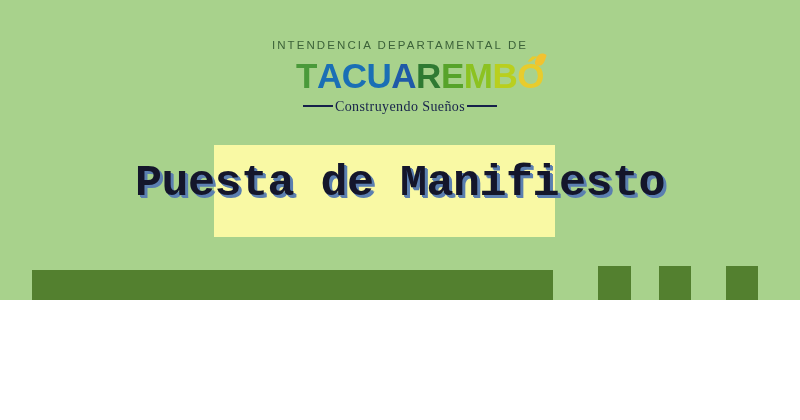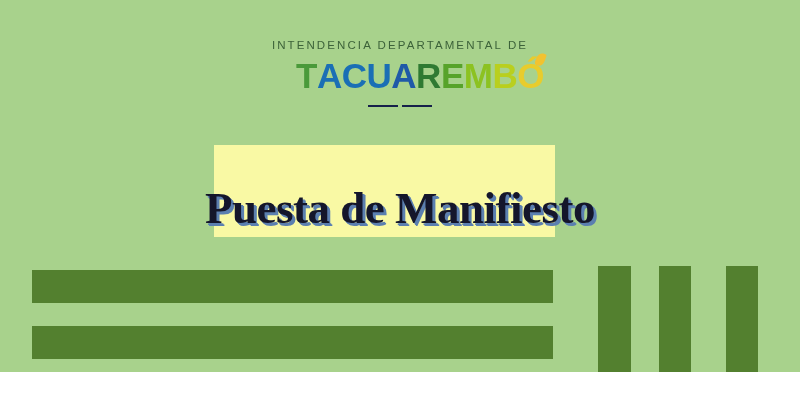--- a/index.html
+++ b/index.html
@@ -6,21 +6,21 @@
     margin: 0;
     padding: 0;
   }
   body {
     font-family: "Liberation Sans", sans-serif;
     background: #ffffff;
   }
   #banner {
     position: relative;
     width: 800px;
-    height: 372px;
+    height: 300px;
     overflow: hidden;
     background: #a8d28c;
   }
 
   
   #logo {
     position: absolute;
     left: 0;
     top: 40px;
     width: 800px;
@@ -88,28 +88,27 @@
     width: 341px;
     height: 92px;
     background: #f9f9a4;
   }
   #title {
     position: absolute;
     left: 0;
     top: 158px;
     width: 800px;
     text-align: center;
-    font-family: Liberation Serif, serif;
+    font-family: Liberation Mono, monospace;
     font-size: 45px;
     font-weight: bold;
     color: #14162b;
     letter-spacing: -0.5px;
     text-shadow: 2px 2px 0 #5b7fb0, 3px 3px 0 #5b7fb0;
     white-space: nowrap;
-    margin-top: 24px;
   }
 
   
   .hbar {
     position: absolute;
     left: 32px;
     width: 521px;
     height: 33px;
     background: #53802f;
   }
@@ -122,21 +121,21 @@
 </style>
 </head>
 <body>
 
 <div id="banner" style="background: rgb(168, 210, 140);">
 
   <div id="logo">
     <div id="logo-top" style="color: rgb(60, 98, 57);">INTENDENCIA DEPARTAMENTAL DE</div>
     <div id="logo-word"><span class="l" style="color: rgb(74, 154, 58);">T</span><span class="l" style="color: rgb(26, 111, 181);">A</span><span class="l" style="color: rgb(26, 111, 181);">C</span><span class="l" style="color: rgb(26, 111, 181);">U</span><span class="l" style="color: rgb(31, 90, 168);">A</span><span class="l" style="color: rgb(47, 122, 50);">R</span><span class="l" style="color: rgb(87, 163, 42);">E</span><span class="l" style="color: rgb(140, 194, 33);">M</span><span class="l" style="color: rgb(185, 207, 30);">B</span><span id="logo-o-wrap"><span class="l" style="color: rgb(232, 204, 44);">Ó</span><span id="logo-flame" style="background: rgb(242, 194, 48);"></span></span></div>
     <div id="logo-tag" style="color: rgb(22, 33, 74);">
-      <span class="rule" style="background: rgb(22, 33, 74);"></span><span class="rule" style="background: rgb(22, 33, 74);"></span>
+      <span class="rule" style="background: rgb(22, 33, 74);"></span><span>Construyendo Sueños</span><span class="rule" style="background: rgb(22, 33, 74);"></span>
     </div>
   </div>
 
   <div id="highlight" style="background: rgb(249, 249, 164);"></div>
   <div id="title" style="color: rgb(20, 22, 43); text-shadow: rgb(91, 127, 176) 2px 2px 0px, rgb(91, 127, 176) 3px 3px 0px;">Puesta de Manifiesto</div>
 
   <div id="decor">
       <div class="hbar" style="top: 270px; background: rgb(83, 128, 47);"></div>
       <div class="hbar" style="top: 326px; background: rgb(83, 128, 47);"></div>
       <div class="hbar" style="top: 383px; background: rgb(83, 128, 47);"></div>

